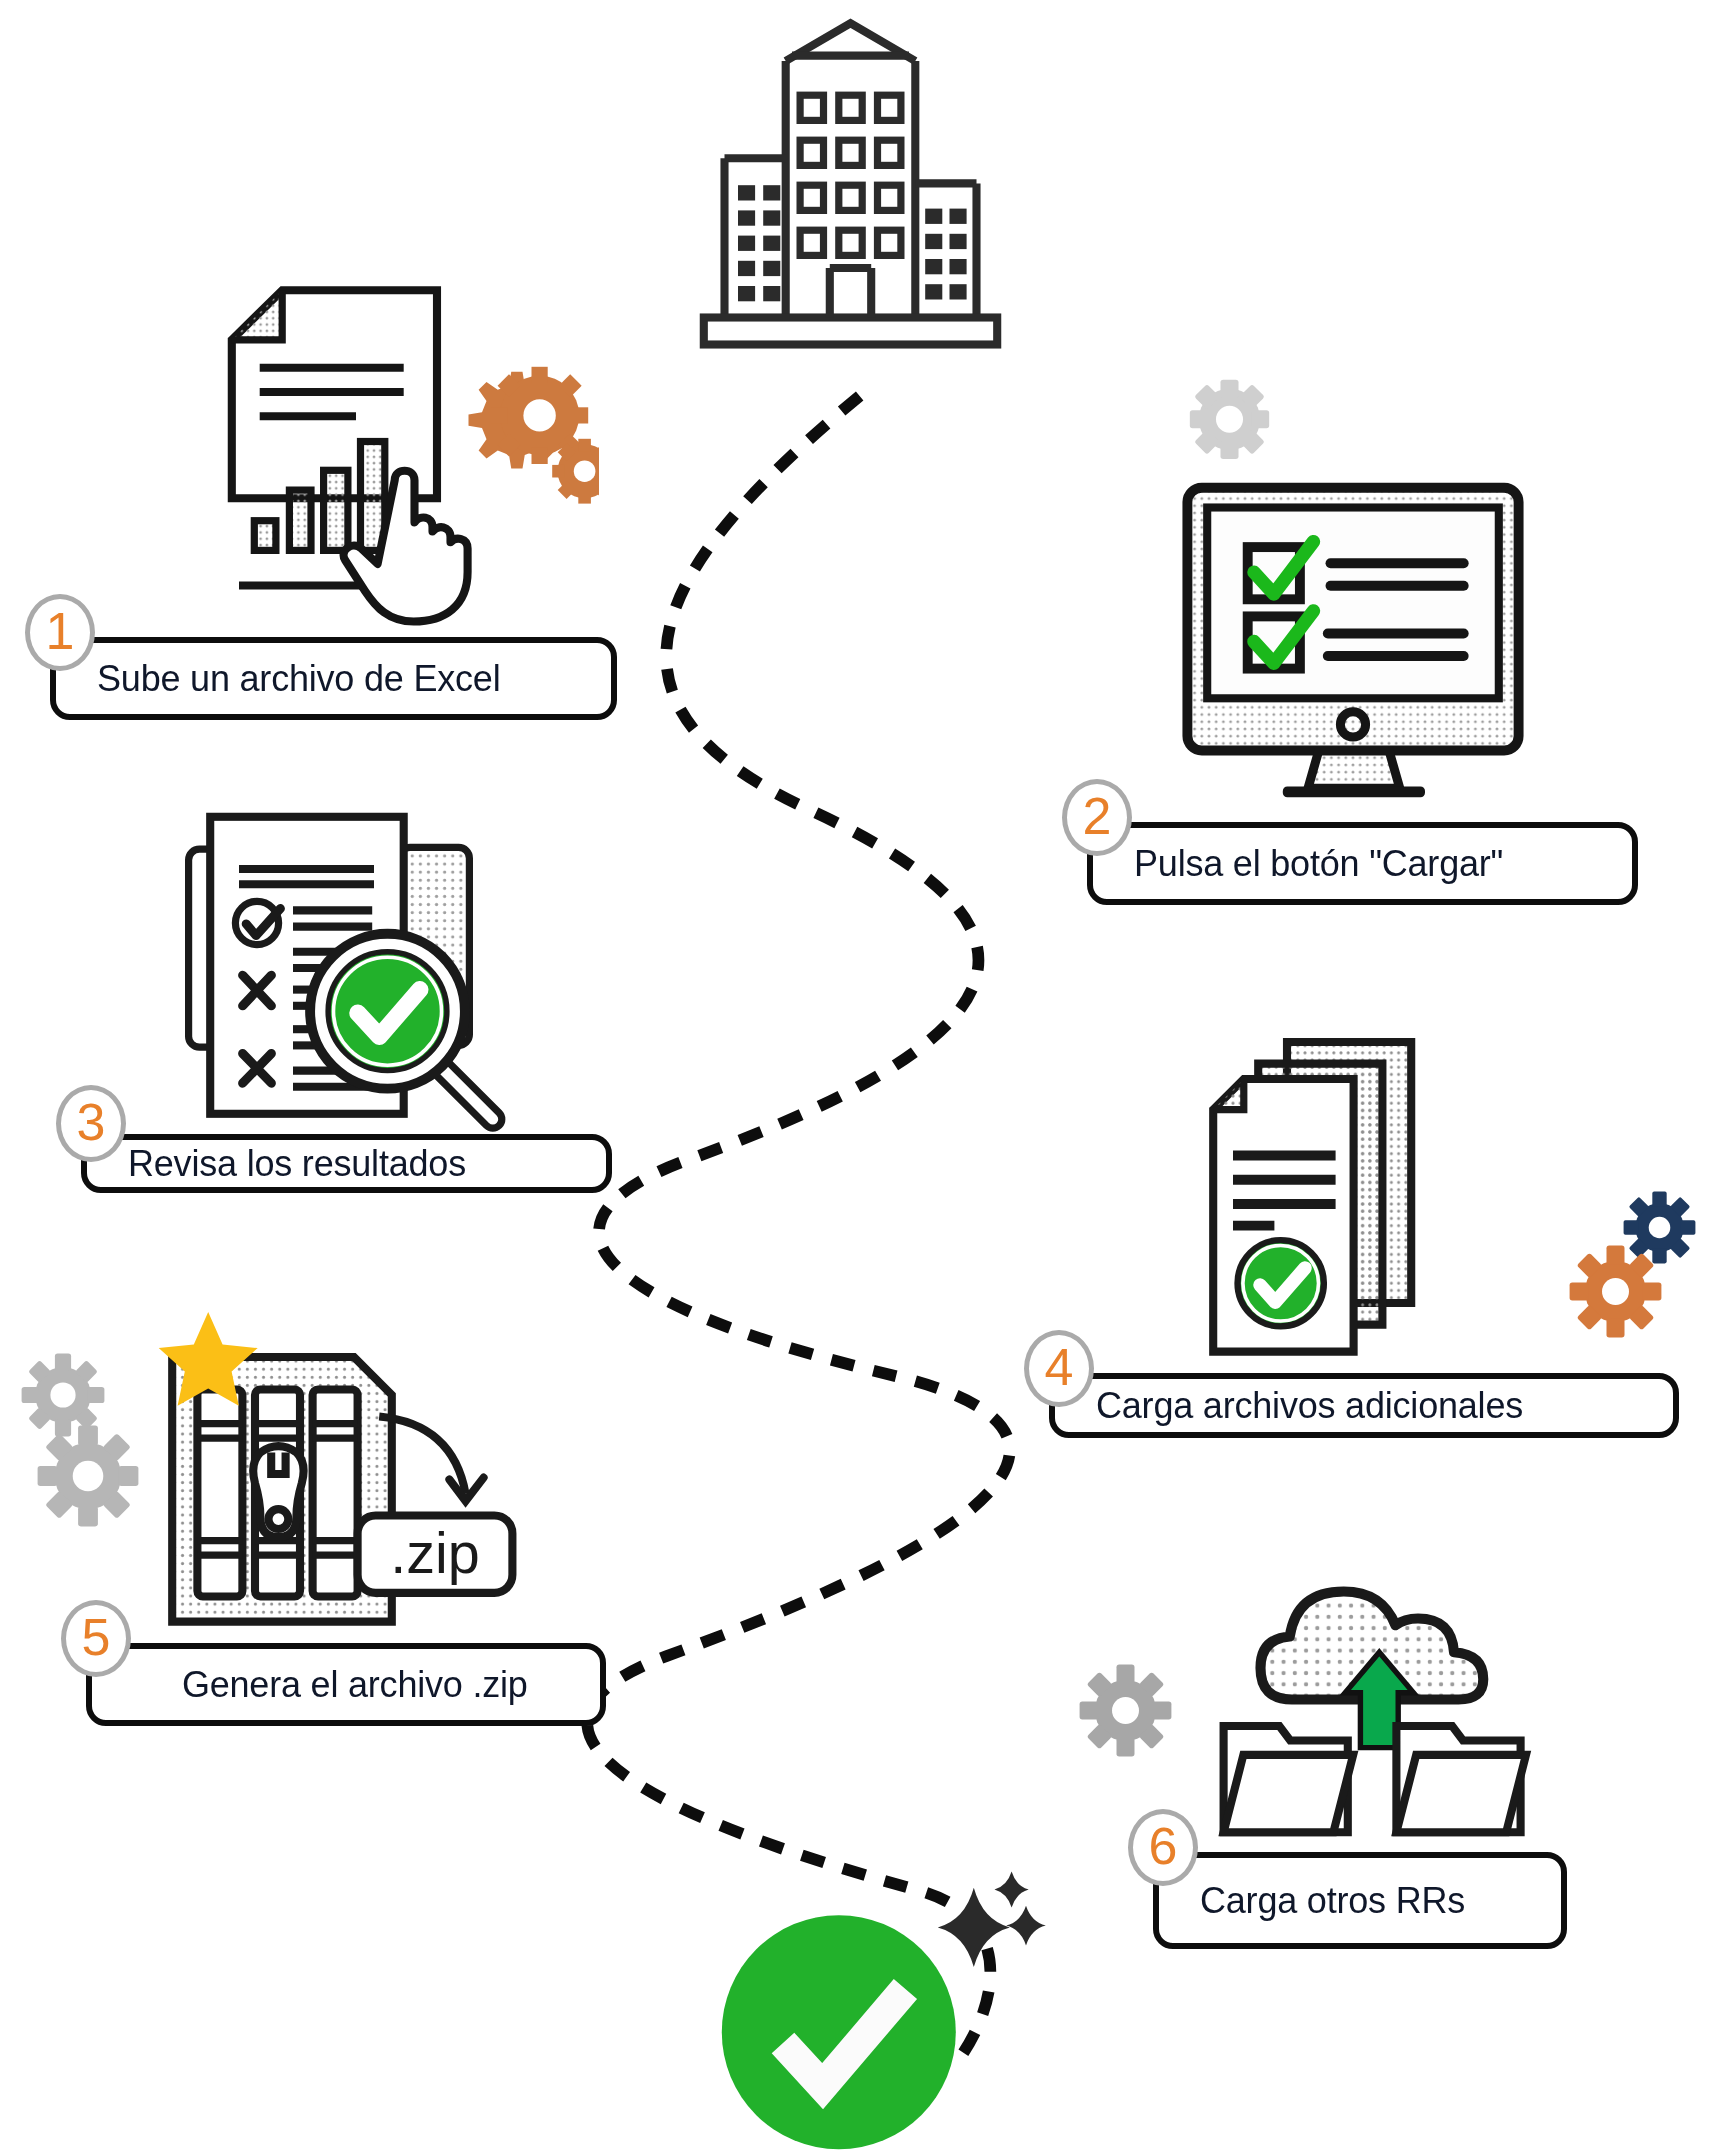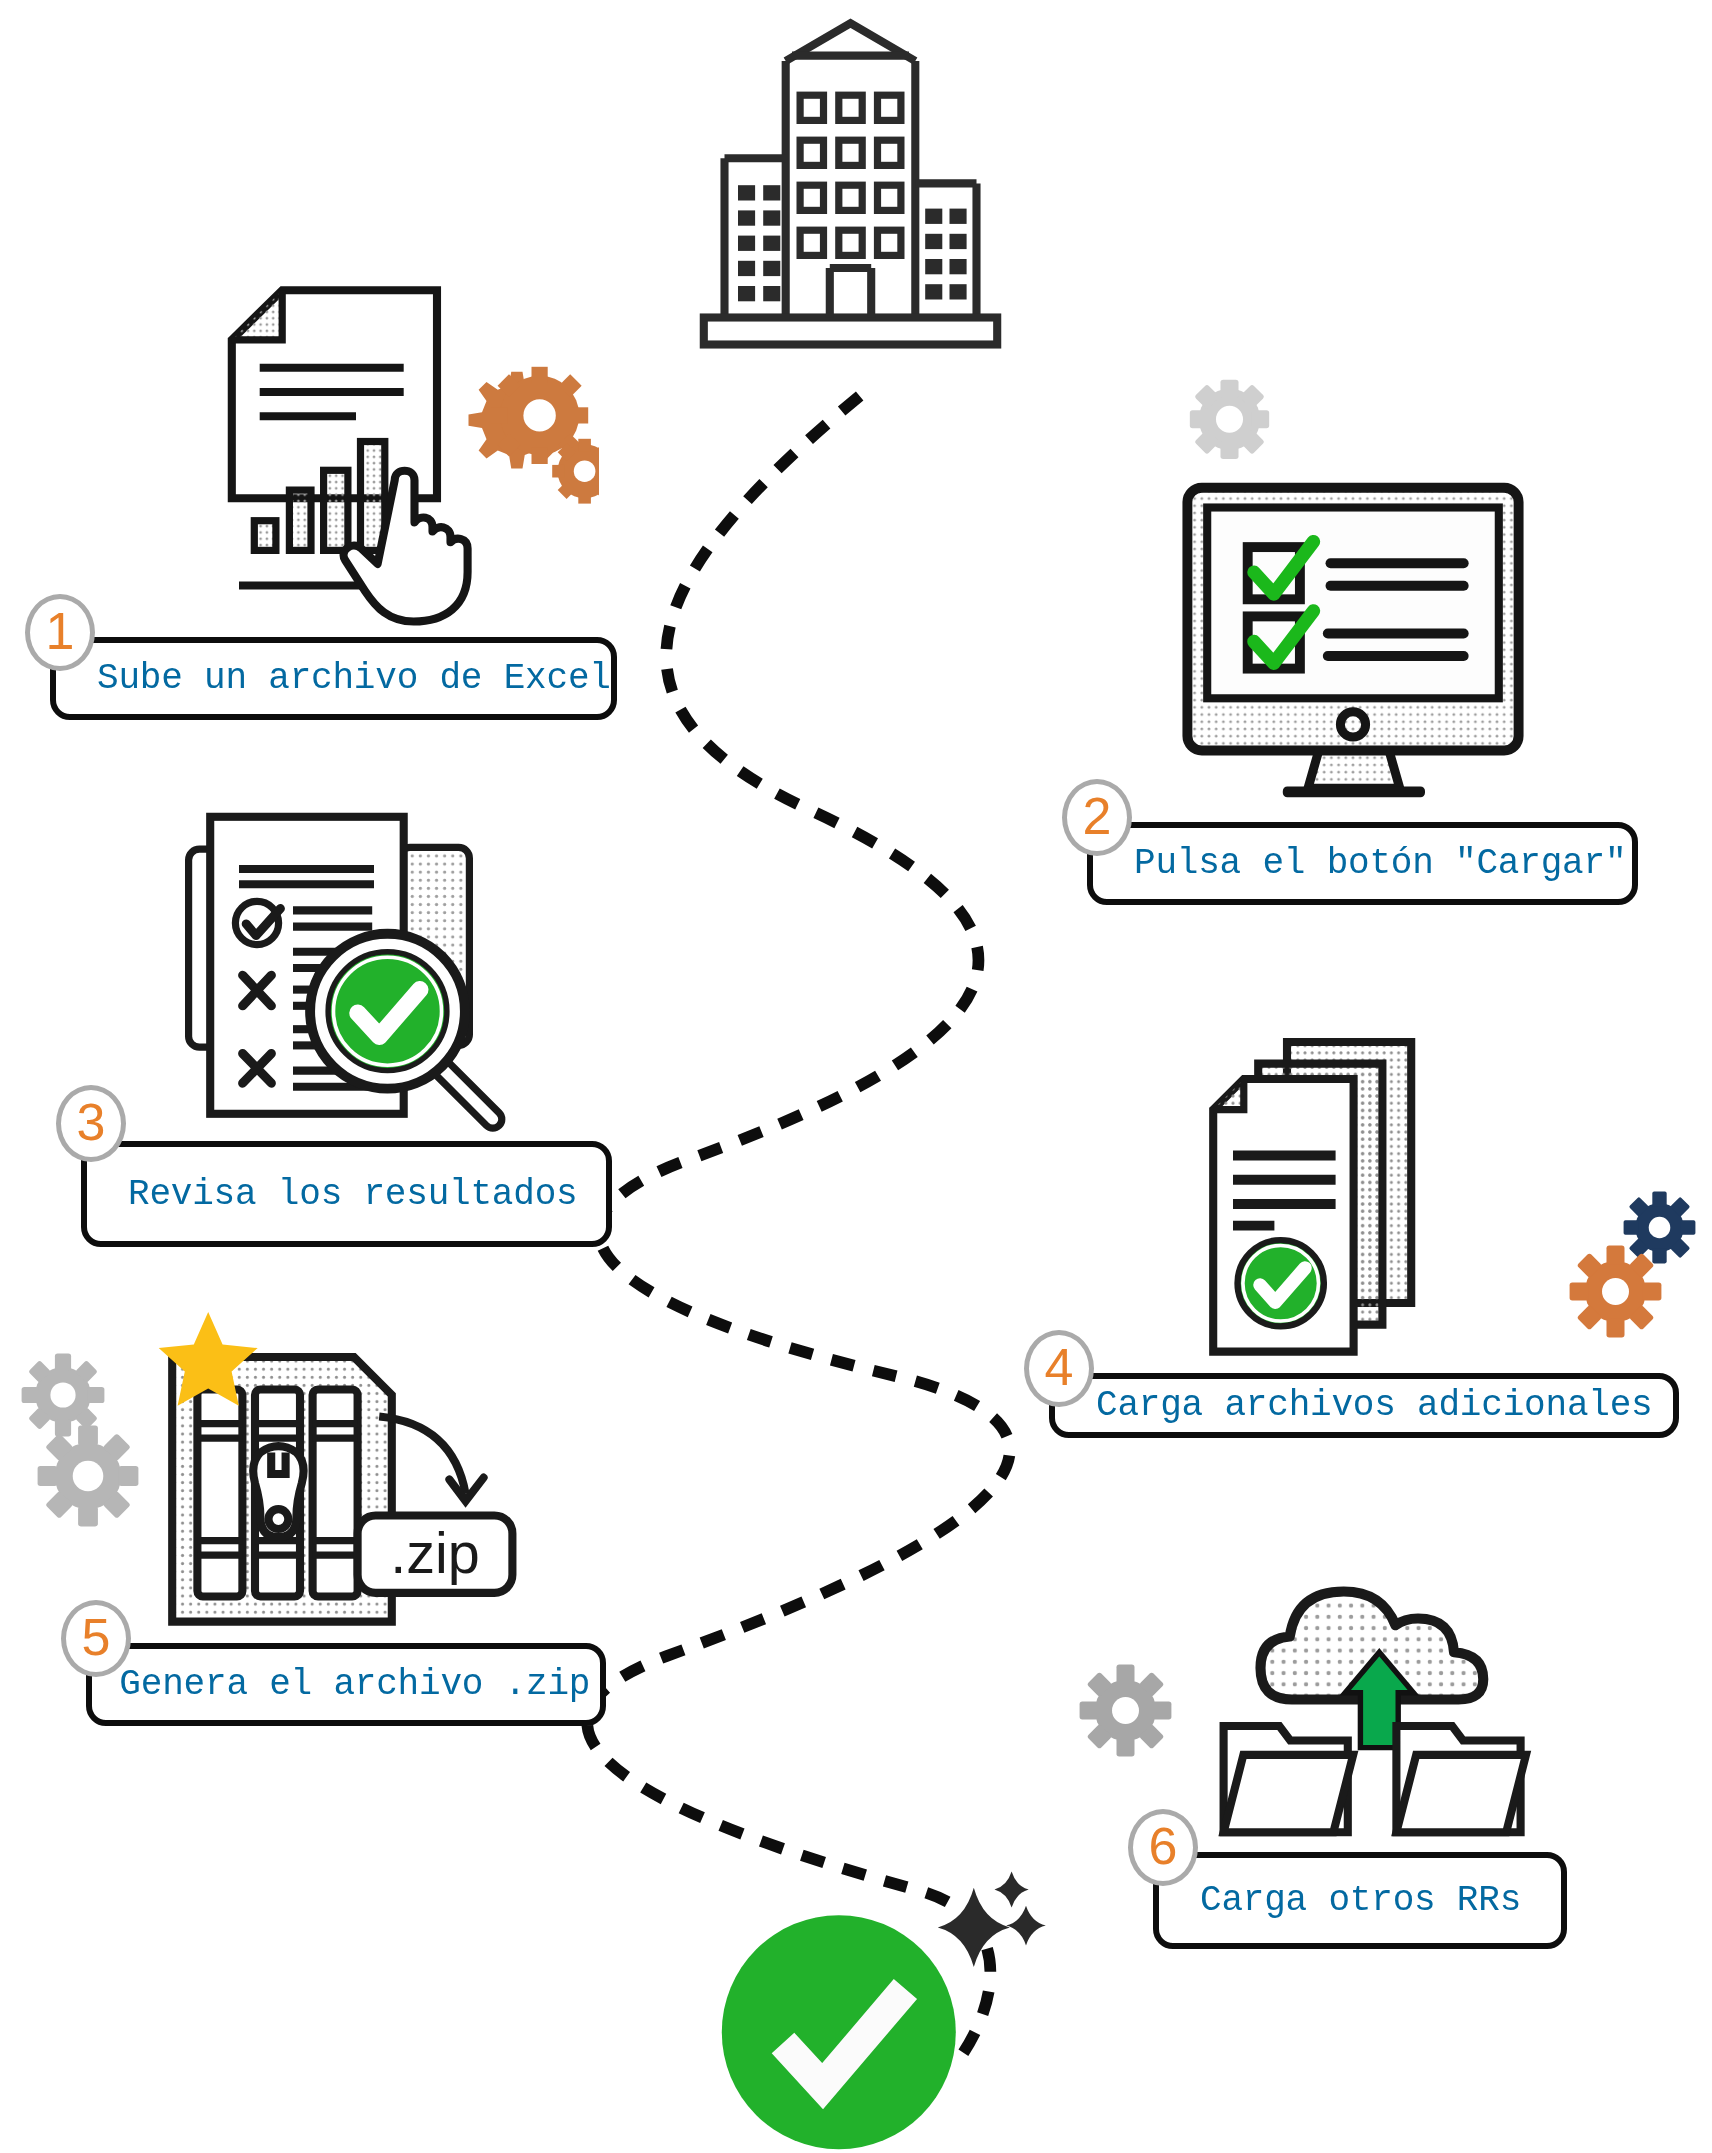--- a/index.html
+++ b/index.html
@@ -24,23 +24,23 @@
     position:absolute;
     border:6.3px solid #0d0d0d;
     border-radius:20px;
     background:#ffffff;
     display:flex; align-items:center;
     padding-left:41px; padding-right:23.4px;
     white-space:nowrap;
   }
   .step-label {
     font-size:36px;
-    color:#0369a1;
+    color:#0f172a;
     letter-spacing:-0.2px;
-    font-family:Liberation Mono, monospace;
+    font-family:Liberation Sans, sans-serif;
   }
   .step-num {
     position:absolute;
     width:70px; height:77px;
     border:5.4px solid #aaaaaa;
     border-radius:50%;
     background:#ffffff;
     display:flex; align-items:center; justify-content:center;
     z-index:8;
   }
@@ -500,21 +500,21 @@
   <div class="step" style="left:1062px; top:779px;">
     <div class="step-box" style="left:25px; top:43px; width:551px; height:83px;">
       <span class="step-label">Pulsa el botón "Cargar"</span>
     </div>
     <div class="step-num" style="left:0px; top:0px;">
       <span>2</span>
     </div>
   </div>
 
   <div class="step" style="left:56px; top:1085px;">
-    <div class="step-box" style="left:25px; top:56px; width:531px; height:106px;">
+    <div class="step-box" style="left:25px; top:49px; width:531px; height:59px;">
       <span class="step-label">Revisa los resultados</span>
     </div>
     <div class="step-num" style="left:0px; top:0px;">
       <span>3</span>
     </div>
   </div>
 
   <div class="step" style="left:1024px; top:1330px;">
     <div class="step-box" style="left:25px; top:43px; width:630px; height:65px;">
       <span class="step-label">Carga archivos adicionales</span>

